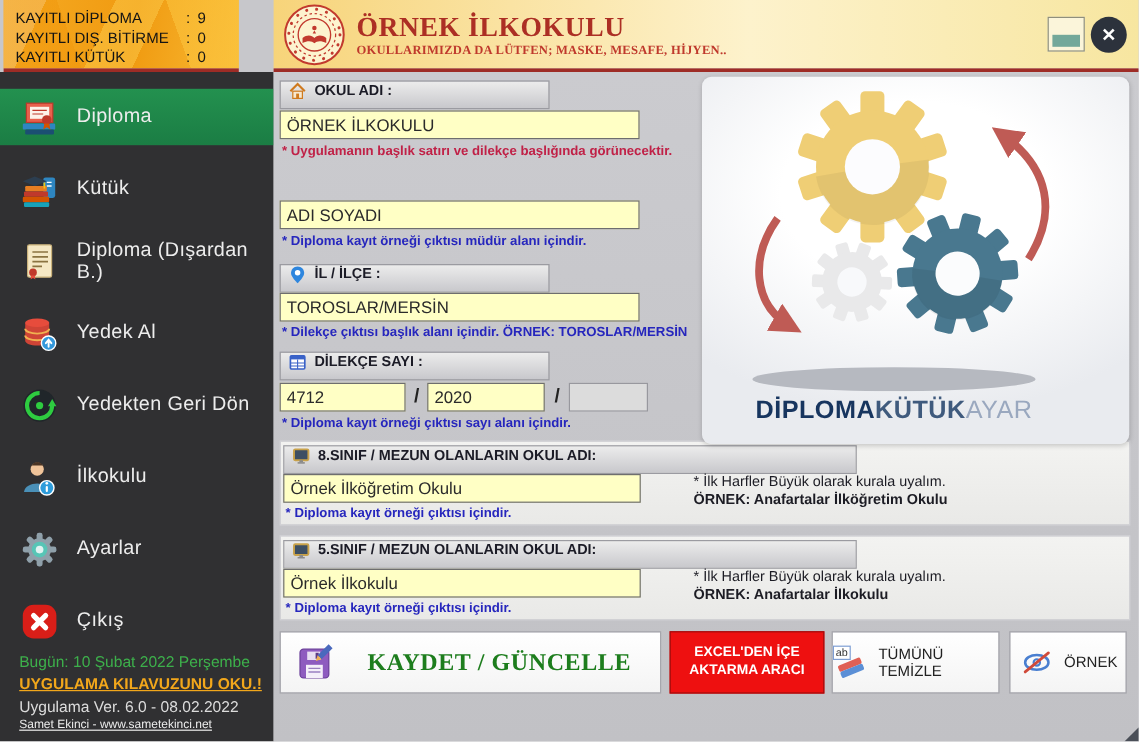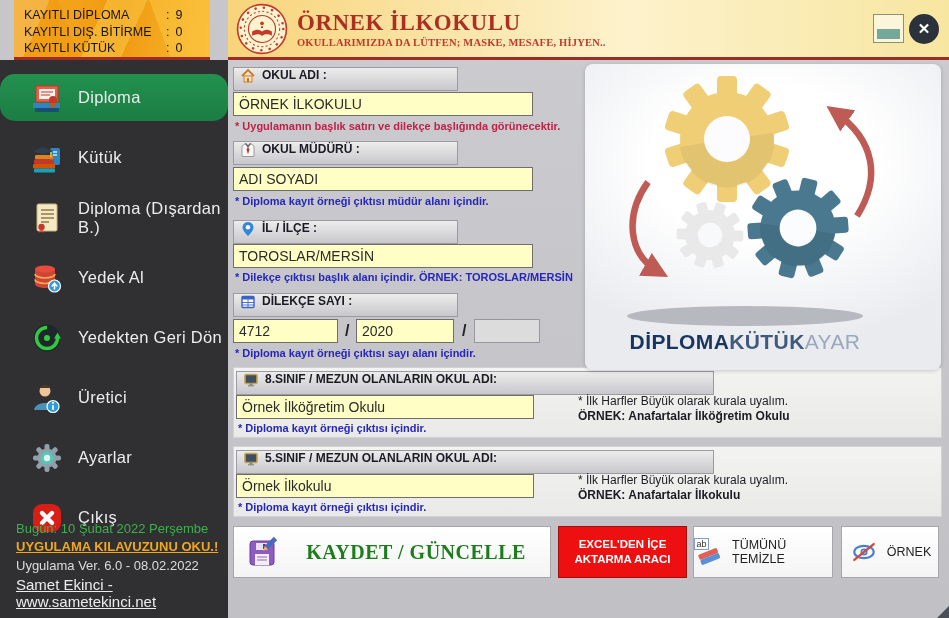--- a/index.html
+++ b/index.html
@@ -2,21 +2,21 @@
 <html><head>
 <meta charset="utf-8">
 <style>
   * { box-sizing: border-box; margin: 0; padding: 0; }
   body { background:#ffffff; font-family:"Liberation Sans", sans-serif; }
   .window { position:relative; width:949px; height:618px; overflow:hidden; background:#c7c7cb; }
 
   
   .topbar { position:absolute; left:0; top:0; width:949px; height:60px; }
   .stats-box {
-    position:absolute; left:14px; top:0; width:196px; height:60px;
+    position:absolute; left:3px; top:0; width:196px; height:60px;
     border-bottom:3px solid #9e2c26;
     background:
       linear-gradient(115deg, rgba(255,255,255,.20) 0 16%, transparent 16% 42%, rgba(255,215,90,.40) 42% 60%, transparent 60%),
       linear-gradient(250deg, rgba(252,198,64,.55) 0 28%, transparent 28% 70%, rgba(240,150,10,.45) 70%),
       linear-gradient(100deg,#f6ab24,#f09a10 55%,#f8ba35);
     padding:7px 10px 14px 10px;
   }
   .stat-row { display:flex; font-size:12.5px; color:#141414; line-height:16.5px; }
   .stat-label { flex:0 0 142px; }
   .stat-sep { margin-right:6px; }
@@ -31,29 +31,29 @@
   .app-title { font-family:"Liberation Serif", serif; font-weight:bold; font-size:23px; color:#ac2f24; letter-spacing:.5px; }
   .app-subtitle { font-family:"Liberation Serif", serif; font-weight:bold; font-size:10.5px; color:#bf392c; letter-spacing:.2px; margin-top:1px; }
   .btn-min { position:absolute; left:873px; top:14px; width:31px; height:29px; background:#fbf5da; border:1px solid #8f8f7c; cursor:pointer; }
   .btn-min .fill { position:absolute; left:3px; right:3px; bottom:3px; height:10px; background:#73a89a; }
   .btn-close { position:absolute; left:909px; top:14px; width:30px; height:30px; border-radius:50%; background:#2c323c;
     color:#fff; font-weight:bold; font-size:15px; display:flex; align-items:center; justify-content:center; cursor:pointer; }
 
   
   .sidebar { position:absolute; left:0; top:60px; width:228px; height:558px; background:#303032; }
   .menu { padding-top:14px; }
-  .menu-item { height:47px; margin-bottom:13px; display:flex; align-items:center; padding-left:30px; gap:14px;
-    color:#ededed; font-size:16.5px; letter-spacing:.3px; cursor:pointer;border-radius:15px; }
+  .menu-item { height:47px; margin-bottom:13px; display:flex; align-items:center; padding-left:16px; gap:14px;
+    color:#ededed; font-size:16.5px; letter-spacing:.3px; cursor:pointer; }
   .menu-item.active { background:linear-gradient(#23914f,#1b7d44); }
   .menu-item svg { flex:0 0 34px; }
   .side-footer { position:absolute; left:16px; right:4px; bottom:8px; }
   .f-today { color:#3db04b; font-size:13px; margin-bottom:3px; }
   .f-manual { color:#f2a71b; font-weight:bold; font-size:13px; text-decoration:underline; margin-bottom:4px; cursor:pointer; }
   .f-version { color:#dcdcdc; font-size:13px; margin-bottom:3px; }
-  .f-author { color:#ececec; font-size:15px; text-decoration:underline; cursor:pointer; }
+  .f-author { color:#ececec; font-size:10px; text-decoration:underline; cursor:pointer; }
 
   
   .main { position:absolute; left:228px; top:60px; width:721px; height:558px;
     background:linear-gradient(#cbcbcf,#c1c1c5); }
   .bar { position:absolute; height:24px; width:225px; left:5px;
     background:linear-gradient(#ececec,#c8c8cc); border:1px solid #9b9ba1;
     display:flex; align-items:flex-start; gap:6px; padding:0 6px;
     font-size:12px; font-weight:bold; color:#1b1b26; }
   .inp { position:absolute; left:5px; height:24px; width:300px; background:#ffffc5; border:1px solid #6e6e6e;
     font-size:14px; padding:2px 5px; color:#2b2b2b; font-family:inherit; }
@@ -214,21 +214,21 @@
 
       <div class="menu-item">
         <svg width="34" height="34" viewBox="0 0 34 34">
           <circle cx="15" cy="10" r="5.5" fill="#f0c49a"></circle>
           <path d="M9.5,9.5 A5.5,5.5 0 0 1 20.5,9.5 L20.5,7 L9.5,7 Z" fill="#4a3424"></path>
           <path d="M4,29 C5,19.5 25,19.5 26,29 Z" fill="#4a90b8"></path>
           <circle cx="23" cy="25.5" r="6" fill="#2d9cdb" stroke="#ffffff" stroke-width="1.2"></circle>
           <rect x="22.1" y="24" width="1.8" height="5" rx="0.9" fill="#ffffff"></rect>
           <circle cx="23" cy="21.8" r="1.1" fill="#ffffff"></circle>
         </svg>
-        <span>Üretici</span>
+        <span>İlkokulu</span>
       </div>
 
       <div class="menu-item">
         <svg width="34" height="34" viewBox="0 0 34 34">
           <g fill="#8fa0aa">
             <rect x="14.5" y="3" width="5" height="28" rx="2"></rect>
             <rect x="3" y="14.5" width="28" height="5" rx="2"></rect>
             <rect x="14.5" y="3" width="5" height="28" rx="2" transform="rotate(45 17 17)"></rect>
             <rect x="14.5" y="3" width="5" height="28" rx="2" transform="rotate(-45 17 17)"></rect>
             <circle cx="17" cy="17" r="9.5"></circle>
@@ -262,28 +262,20 @@
       <svg width="16" height="16" viewBox="0 0 16 16">
         <path d="M2,8 L8,2 L14,8" fill="none" stroke="#cf7a1f" stroke-width="1.8"></path>
         <rect x="4" y="8" width="8" height="6" fill="#f7e8ce" stroke="#cf7a1f"></rect>
         <rect x="6.8" y="10" width="2.4" height="4" fill="#cf7a1f"></rect>
       </svg>
       <span>OKUL ADI :</span>
     </div>
     <input class="inp" style="top: 32px;" value="ÖRNEK İLKOKULU">
     <div class="helper h-red" style="top:60px;">* Uygulamanın başlık satırı ve dilekçe başlığında görünecektir.</div>
 
-    <div class="bar" style="top:81px;">
-      <svg width="16" height="16" viewBox="0 0 16 16">
-        <path d="M2,4 L5.5,1.5 L8,4 L10.5,1.5 L14,4 L14,14.5 L2,14.5 Z" fill="#f8f8f8" stroke="#9a9a9a"></path>
-        <path d="M5.5,1.5 L8,4.5 L10.5,1.5" fill="none" stroke="#555" stroke-width="1.2"></path>
-        <polygon points="8,4.5 9.4,7.5 8,12.5 6.6,7.5" fill="#c0392b"></polygon>
-      </svg>
-      <span>OKUL MÜDÜRÜ :</span>
-    </div>
     <input class="inp" style="top: 107px;" value="ADI SOYADI">
     <div class="helper h-blue" style="top:135px;">* Diploma kayıt örneği çıktısı müdür alanı içindir.</div>
 
     <div class="bar" style="top:160px;">
       <svg width="16" height="16" viewBox="0 0 16 16">
         <path d="M8,1 C4.5,1 2.5,3.8 2.5,6.5 C2.5,10 8,15 8,15 C8,15 13.5,10 13.5,6.5 C13.5,3.8 11.5,1 8,1 Z" fill="#2e86de"></path>
         <circle cx="8" cy="6.3" r="2.3" fill="#ffffff"></circle>
       </svg>
       <span>İL / İLÇE :</span>
     </div>

